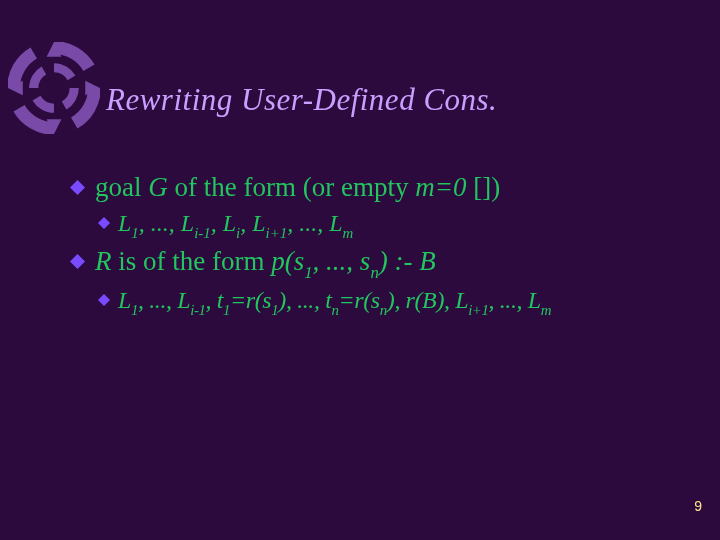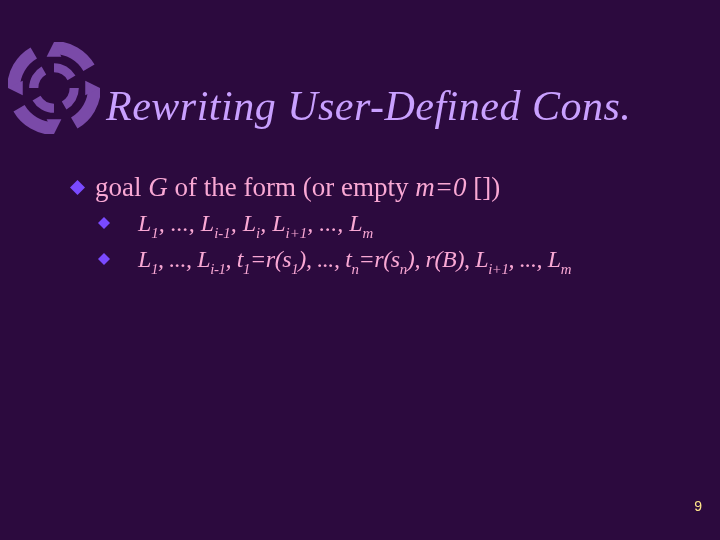--- a/index.html
+++ b/index.html
@@ -16,33 +16,33 @@
     position: absolute;
     top: 42px;
     left: 8px;
     width: 92px;
     height: 92px;
   }
   .logo svg { width: 100%; height: 100%; }
   .title {
     color: #c9a0ff;
     font-style: italic;
-    font-size: 42px;
+    font-size: 31px;
     position: absolute;
     top: 82px;
     left: 106px;
     white-space: nowrap;
     letter-spacing: 0.5px;
   }
   .content {
     position: absolute;
     top: 170px;
     left: 70px;
     width: 610px;
-    color: #f9a8d4;
+    color: #22c55e;
     font-size: 27px;
     line-height: 1.32;
   }
   .b1 {
     display: flex;
     align-items: flex-start;
     margin-bottom: 2px;
   }
   .b1 .diamond {
     flex: 0 0 auto;
@@ -50,21 +50,20 @@
     height: 15px;
     margin-top: 10px;
     margin-right: 10px;
   }
   .b2 {
     display: flex;
     align-items: flex-start;
     margin-left: 28px;
     margin-bottom: 2px;
     font-size: 24px;
-    gap: 20px;
   }
   .b2 .diamond {
     flex: 0 0 auto;
     width: 12px;
     height: 12px;
     margin-top: 9px;
     margin-right: 8px;
   }
   .b1 .txt, .b2 .txt { flex: 1 1 auto; }
   .it { font-style: italic; }
@@ -120,20 +119,28 @@
   <div class="b2">
     <svg class="diamond" viewBox="0 0 10 10">
         <polygon points="5,0 10,5 5,10 0,5" fill="#7a4aff"></polygon>
       </svg>
     <div class="txt it">
       <span>L</span><span class="sub">1</span><span>, ..., </span><span>L</span><span class="sub">i-1</span><span>, </span><span>L</span><span class="sub">i</span><span>, </span><span>L</span><span class="sub">i+1</span><span>, ..., </span><span>L</span><span class="sub">m</span>
     </div>
   </div>
 
 
+  <div class="b1">
+    <svg class="diamond" viewBox="0 0 10 10">
+        <polygon points="5,0 10,5 5,10 0,5" fill="#7a4aff"></polygon>
+      </svg>
+    <div class="txt">
+      <span class="it">R</span><span> is of the form </span><span class="it"><span>p(s</span><span class="sub">1</span><span>, ..., s</span><span class="sub">n</span><span>) :- B</span></span>
+    </div>
+  </div>
 
 
 
   <div class="b2">
     <svg class="diamond" viewBox="0 0 10 10">
         <polygon points="5,0 10,5 5,10 0,5" fill="#7a4aff"></polygon>
       </svg>
     <div class="txt it" style="letter-spacing:-0.4px">
       <span>L</span><span class="sub">1</span><span>, ..., </span><span>L</span><span class="sub">i-1</span><span>, </span><span>t</span><span class="sub">1</span><span>=r(s</span><span class="sub">1</span><span>), ..., </span><span>t</span><span class="sub">n</span><span>=r(s</span><span class="sub">n</span><span>), r(B), </span><span>L</span><span class="sub">i+1</span><span>, ..., </span><span>L</span><span class="sub">m</span>
     </div>

